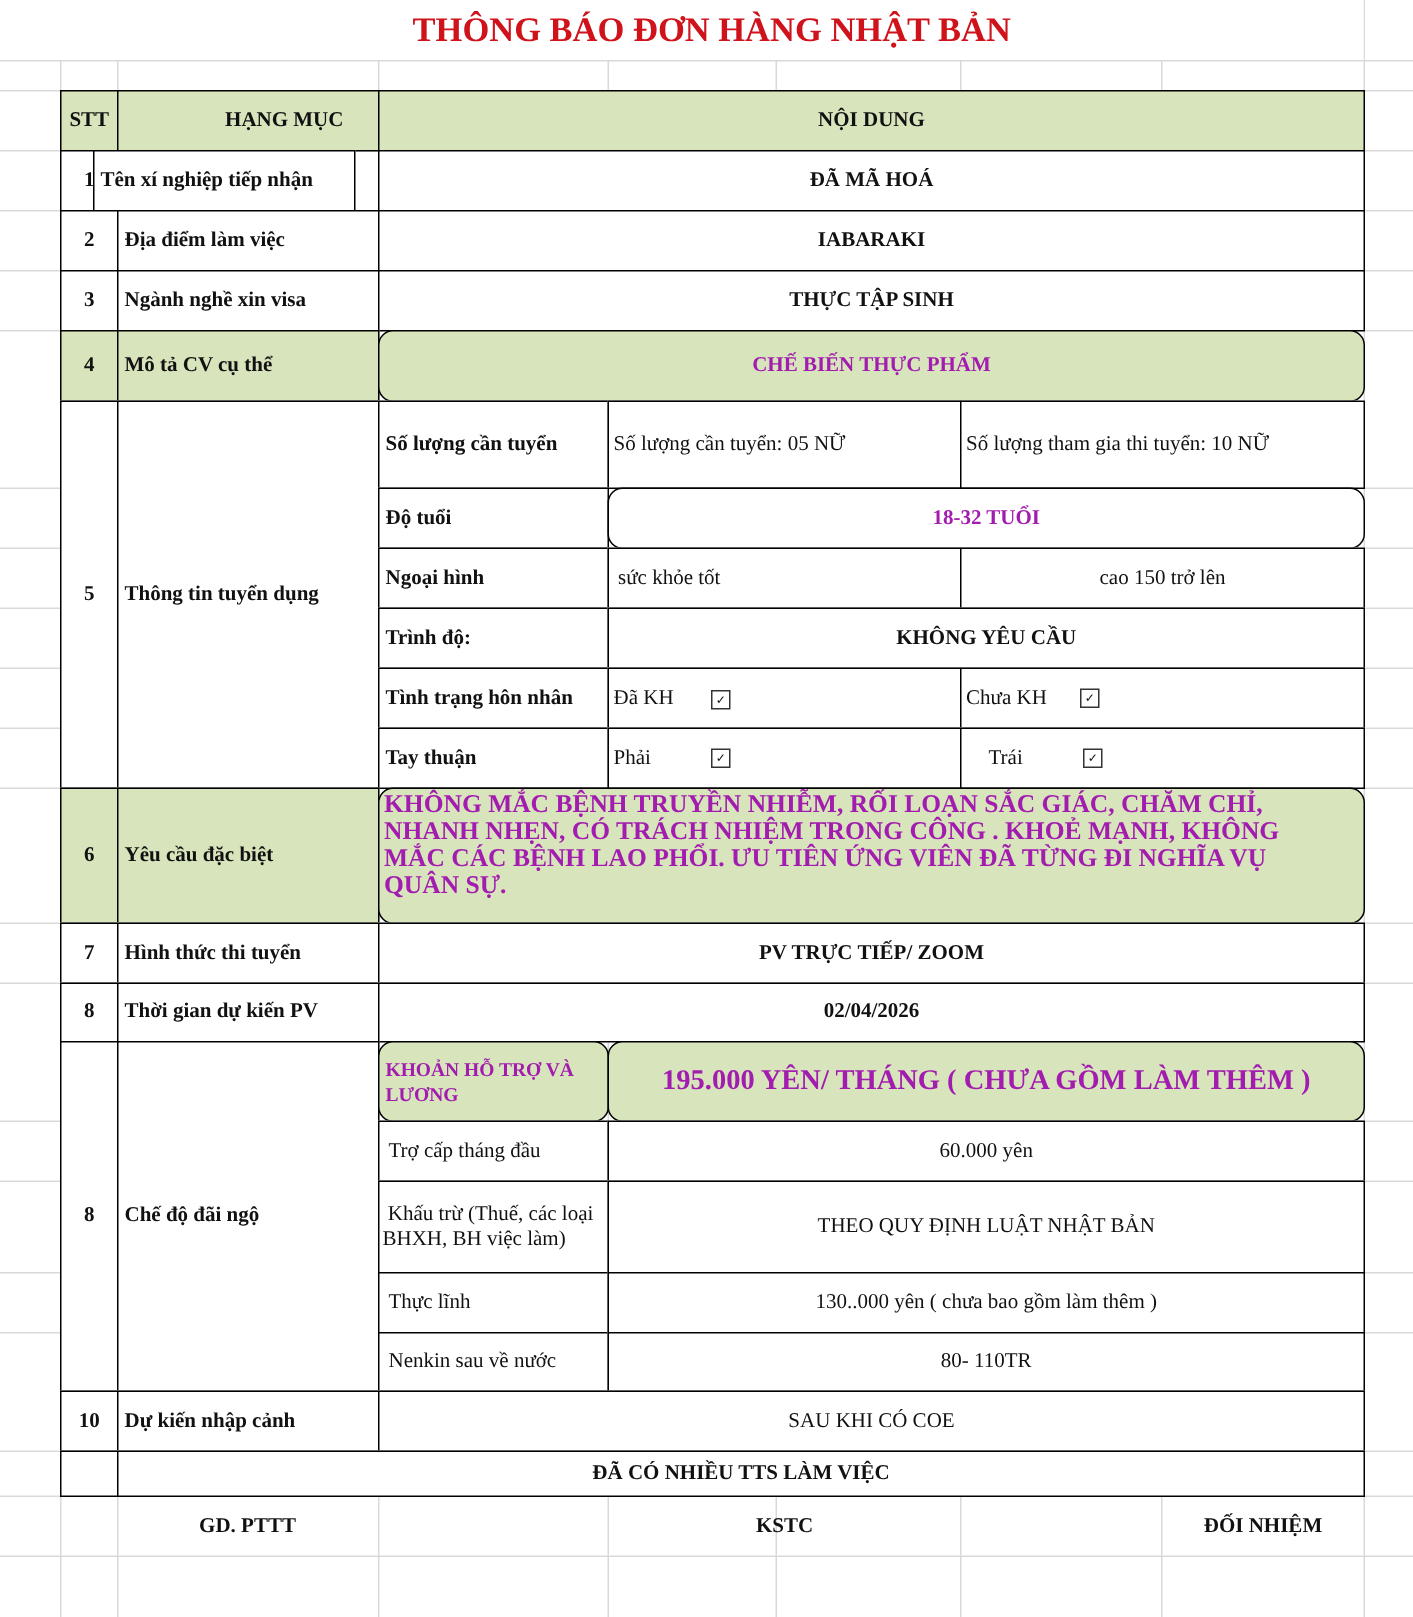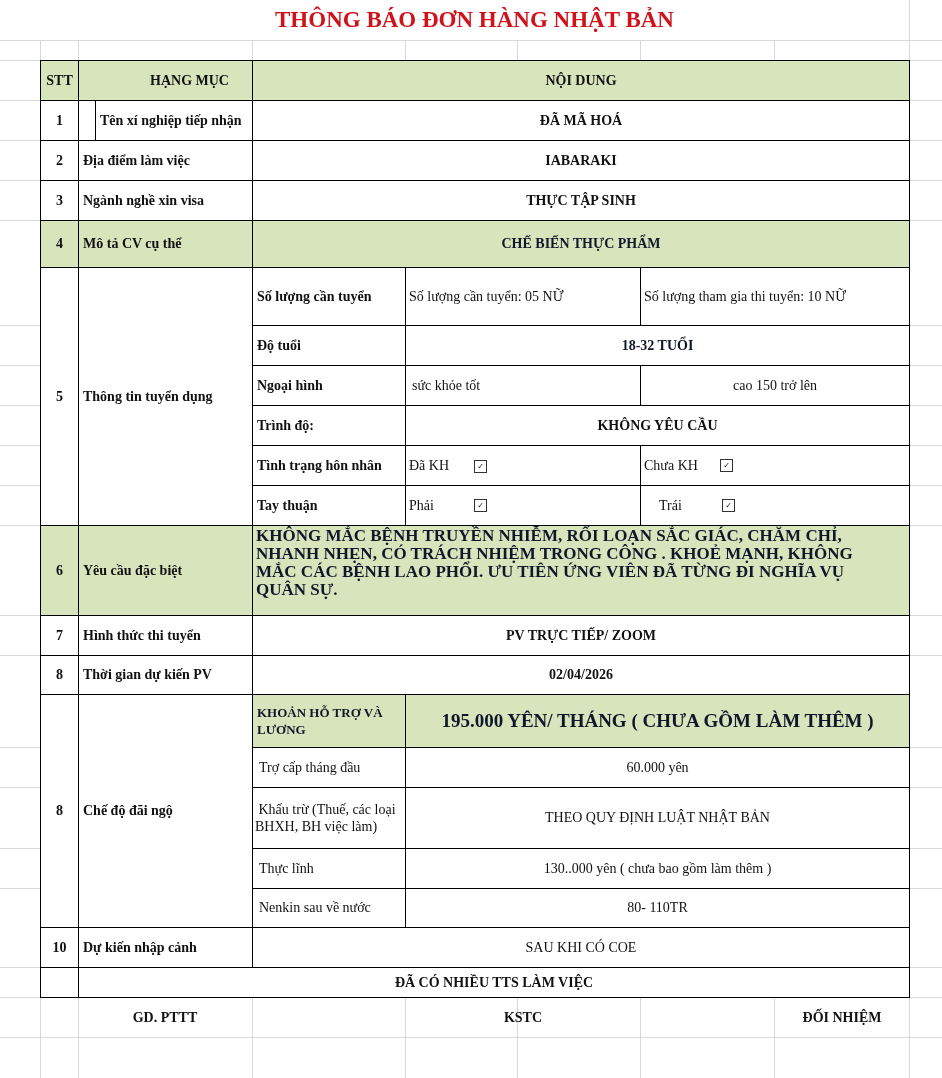--- a/index.html
+++ b/index.html
@@ -25,21 +25,21 @@
     position:absolute; box-sizing:border-box;
     display:flex; align-items:center;
     font-size:14px; line-height:1.25;
     background:#fff;
   }
   .b { border:1px solid #000; }
   .green { background:#d8e4bc; }
   .center { justify-content:center; text-align:center; }
   .left { justify-content:flex-start; padding-left:4px; }
   .bold { font-weight:bold; }
-  .red { color:#0f172a; }
+  .red { color:#a21caf;border-radius:10px; }
   .chk {
     display:inline-block; width:11px; height:11px; border:1px solid #333;
     font-size:8px; line-height:11px; text-align:center; margin-left:0;
     position:absolute;
     font-family:"DejaVu Sans", sans-serif;
   }
 </style>
 </head>
 <body>
 
@@ -73,21 +73,21 @@
 <div class="gl h" style="top:997px;"></div>
 <div class="gl h" style="top:1037px;"></div>
 
 <div class="title">THÔNG BÁO ĐƠN HÀNG NHẬT BẢN</div>
 
 <div class="cell b green center bold" style="left:40px;top:60px;width:39px;height:41px;">STT</div>
 <div class="cell b green center bold" style="left:78px;top:60px;width:175px;height:41px;padding-left:48px;">HẠNG MỤC</div>
 <div class="cell b green center bold" style="left:252px;top:60px;width:658px;height:41px;">NỘI DUNG</div>
 
 <div class="cell b center bold" style="left:40px;top:100px;width:39px;height:41px;">1</div>
-<div class="cell b left bold" style="left:62px;top:100px;width:175px;height:41px;margin-left:33px;">Tên xí nghiệp tiếp nhận</div>
+<div class="cell b left bold" style="left:62px;top:100px;width:175px;height:41px;">Tên xí nghiệp tiếp nhận</div>
 <div class="cell b center bold" style="left:252px;top:100px;width:658px;height:41px;">ĐÃ  MÃ HOÁ</div>
 
 <div class="cell b center bold" style="left:40px;top:140px;width:39px;height:41px;">2</div>
 <div class="cell b left bold" style="left:78px;top:140px;width:175px;height:41px;">Địa điểm làm việc</div>
 <div class="cell b center bold" style="left:252px;top:140px;width:658px;height:41px;">IABARAKI</div>
 
 <div class="cell b center bold" style="left:40px;top:180px;width:39px;height:41px;">3</div>
 <div class="cell b left bold" style="left:78px;top:180px;width:175px;height:41px;">Ngành nghề xin visa</div>
 <div class="cell b center bold" style="left:252px;top:180px;width:658px;height:41px;">THỰC TẬP SINH</div>
 

